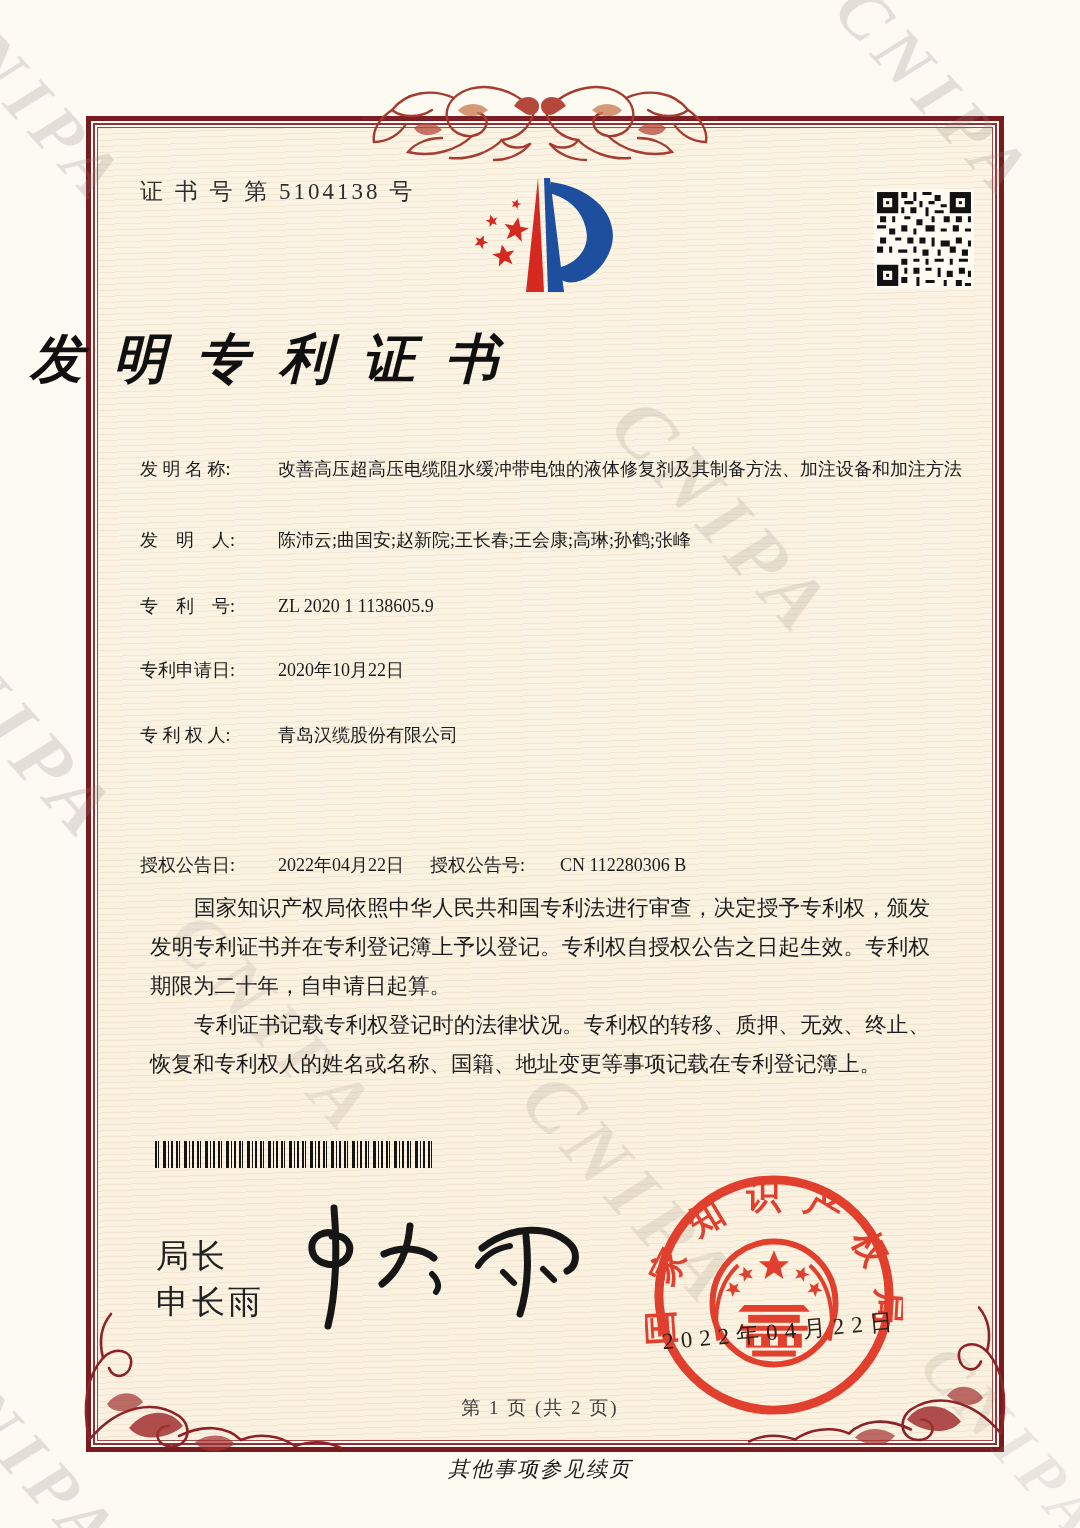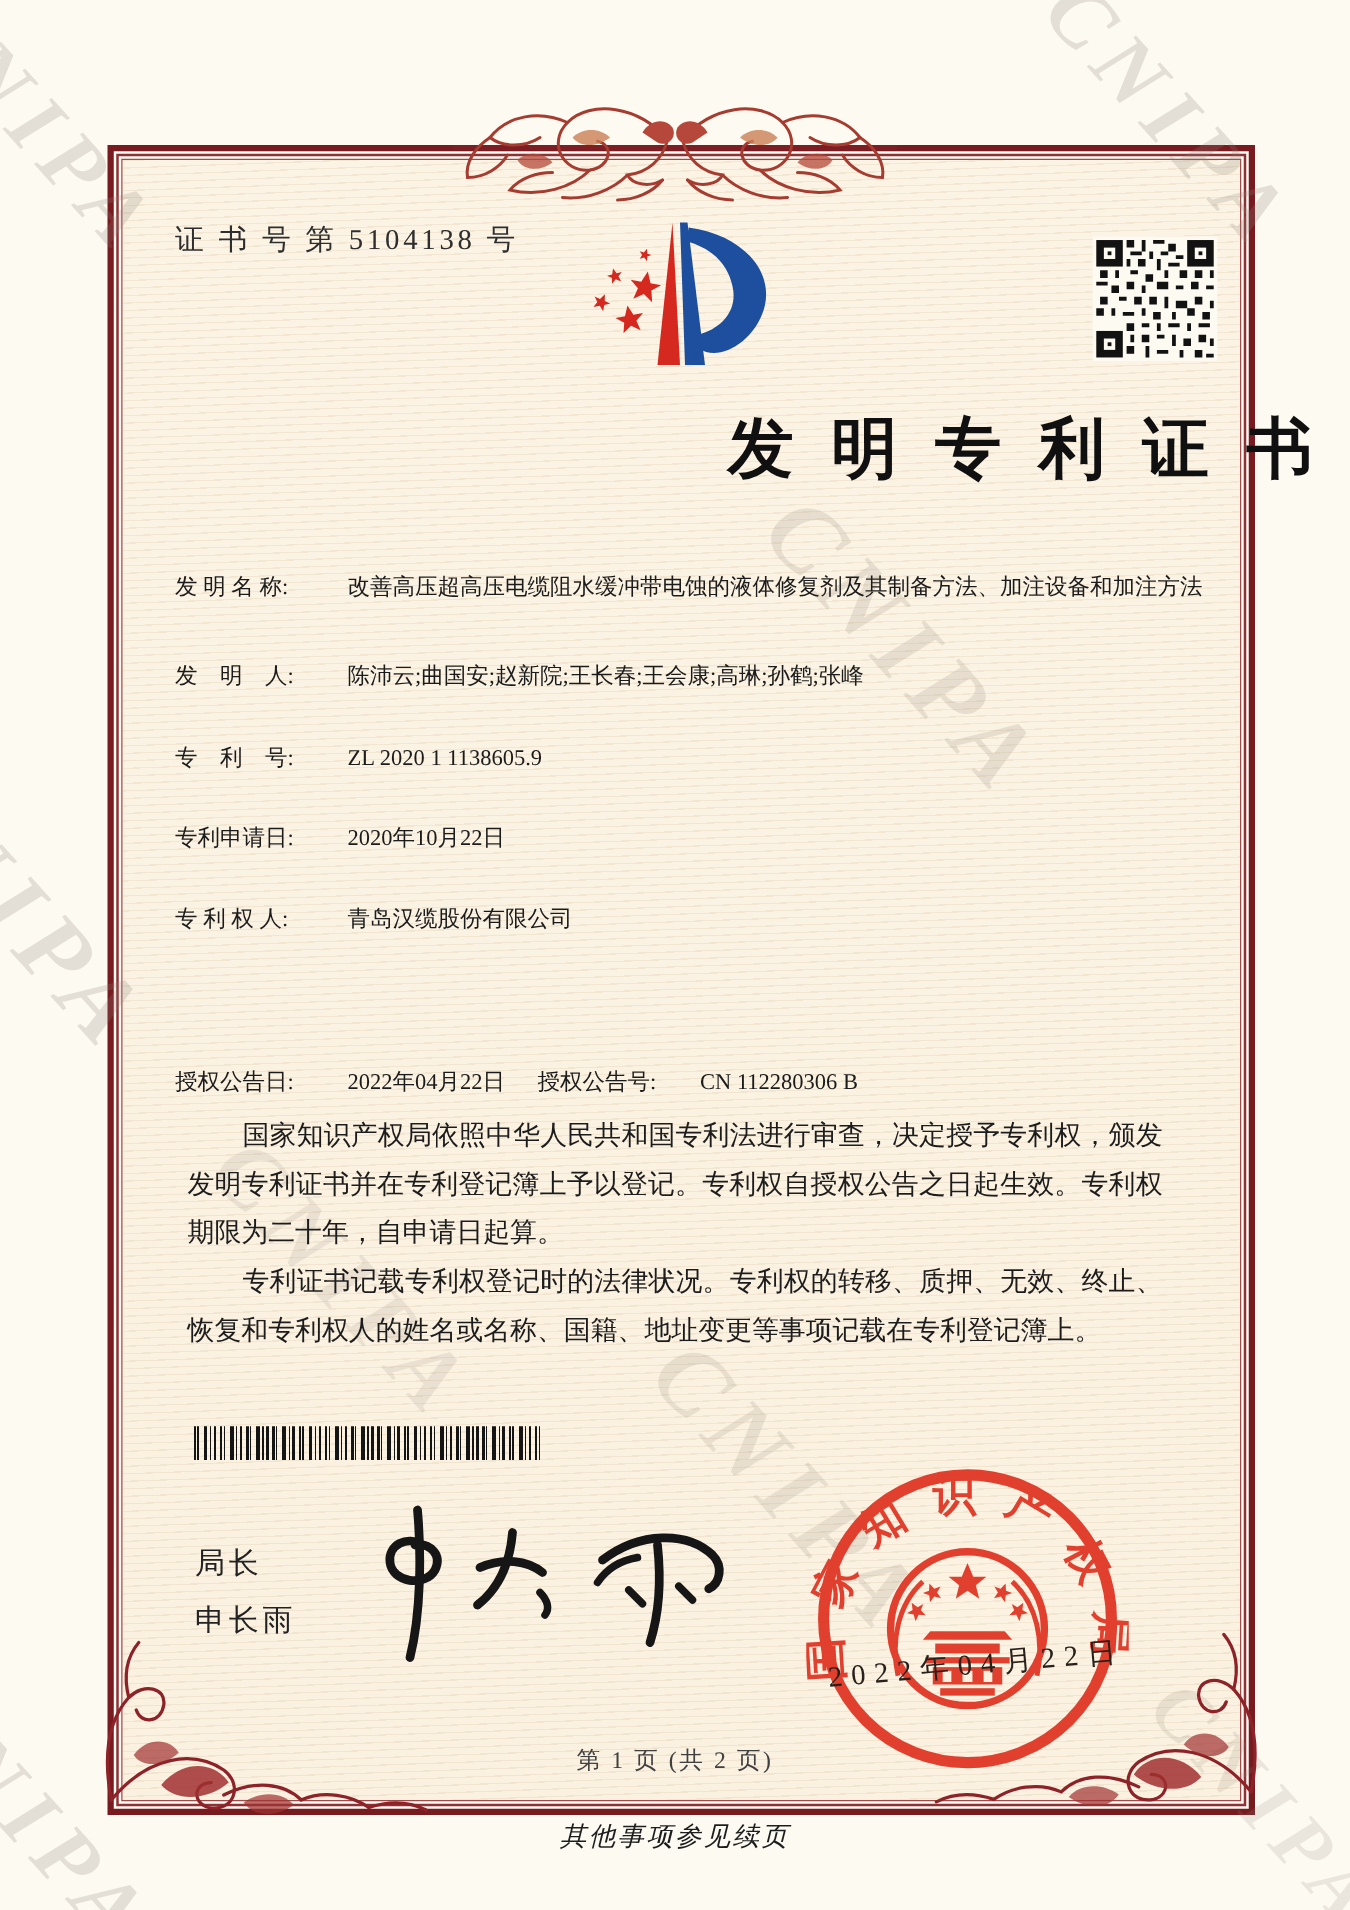--- a/index.html
+++ b/index.html
@@ -18,22 +18,22 @@
      background:
        repeating-linear-gradient(178deg, rgba(210,182,140,.20) 0 1px, rgba(255,255,255,0) 1px 6px),
        linear-gradient(#fbf3e4,#faf1e0);}
 
   .deco{position:absolute;z-index:3;pointer-events:none;}
 
   
   .cert-no{position:absolute;z-index:2;left:140px;top:176px;font-size:23px;color:#2e2e2e;letter-spacing:3px;}
   .logo{position:absolute;z-index:2;left:452px;top:170px;}
   .qr{position:absolute;z-index:2;left:874px;top:189px;}
-  .title{position:absolute;z-index:2;left:0;right:0;top:324px;text-align:right;
-         font-size:53px;font-weight:700;color:#101010;letter-spacing:30px;text-indent:30px;}
+  .title{position:absolute;z-index:2;left:0;right:0;top:324px;text-align:left;
+         font-size:53px;font-weight:700;color:#101010;letter-spacing:30px;text-indent:30px;font-style:italic;}
 
   .frow{position:absolute;z-index:2;left:140px;display:flex;align-items:flex-start;
         font-size:18px;color:#1b1b1b;line-height:39px;}
   .flabel{display:inline-block;width:138px;white-space:pre;flex:0 0 auto;}
   .fvalue{display:inline-block;max-width:700px;}
   .r0{top:450px}.r1{top:521px}.r2{top:587px}.r3{top:651px}
   .r4{top:716px}.r5{top:781px}.r6{top:846px}
   .pair2{margin-left:26px;display:flex;}
   .pair2 .flabel{width:130px;}
 
@@ -43,21 +43,21 @@
 
   .barcode{position:absolute;z-index:2;left:155px;top:1141px;width:278px;height:27px;
      background:repeating-linear-gradient(90deg,
         #141414 0 2px, rgba(0,0,0,0) 2px 3px,
         #141414 3px 4px, rgba(0,0,0,0) 4px 8px,
         #141414 8px 11px, rgba(0,0,0,0) 11px 13px,
         #141414 13px 14px, rgba(0,0,0,0) 14px 16px,
         #141414 16px 18px, rgba(0,0,0,0) 18px 21px);}
 
   .director{position:absolute;z-index:2;left:156px;font-family:"Liberation Sans","DejaVu Sans",sans-serif;
-            font-size:24px;color:#222;letter-spacing:3px;}
+            font-size:33px;color:#222;letter-spacing:3px;}
   .d1{top:1234px}.d2{top:1280px}
   .sign{position:absolute;z-index:2;left:282px;top:1192px;}
 
   .seal{position:absolute;z-index:4;left:645px;top:1166px;opacity:.93;}
   .seal-date{position:absolute;z-index:5;left:662px;top:1316px;font-size:23px;color:#28211b;
              letter-spacing:7px;transform:rotate(-5deg);white-space:nowrap;}
 
   .pageno{position:absolute;z-index:2;left:0;right:0;top:1395px;text-align:center;
           font-size:19px;color:#404040;letter-spacing:2px;}
   .footnote{position:absolute;z-index:2;left:0;right:0;top:1455px;text-align:center;

